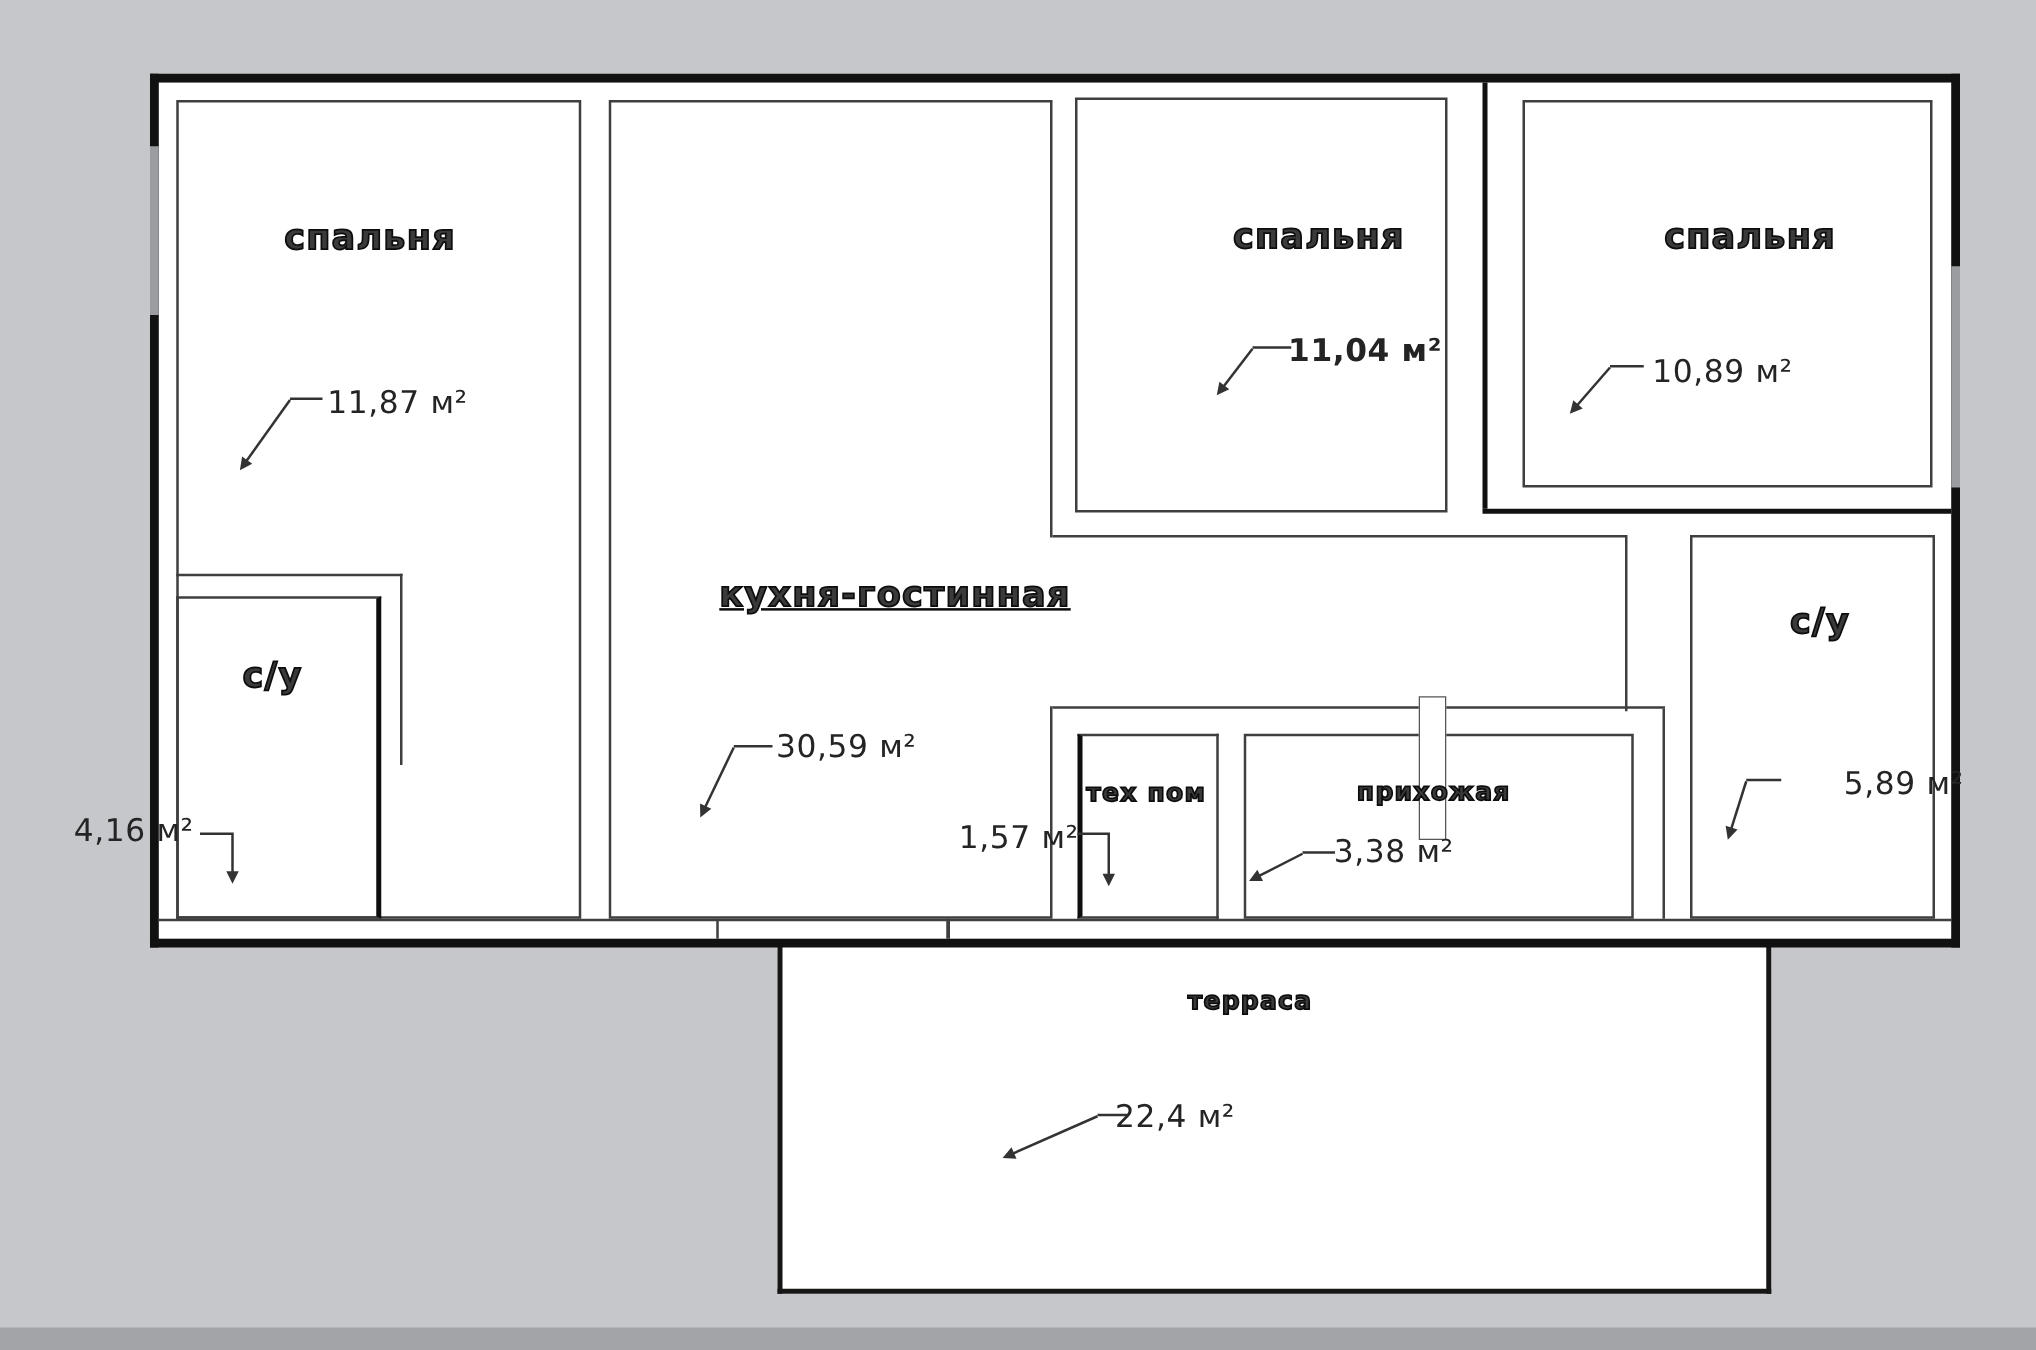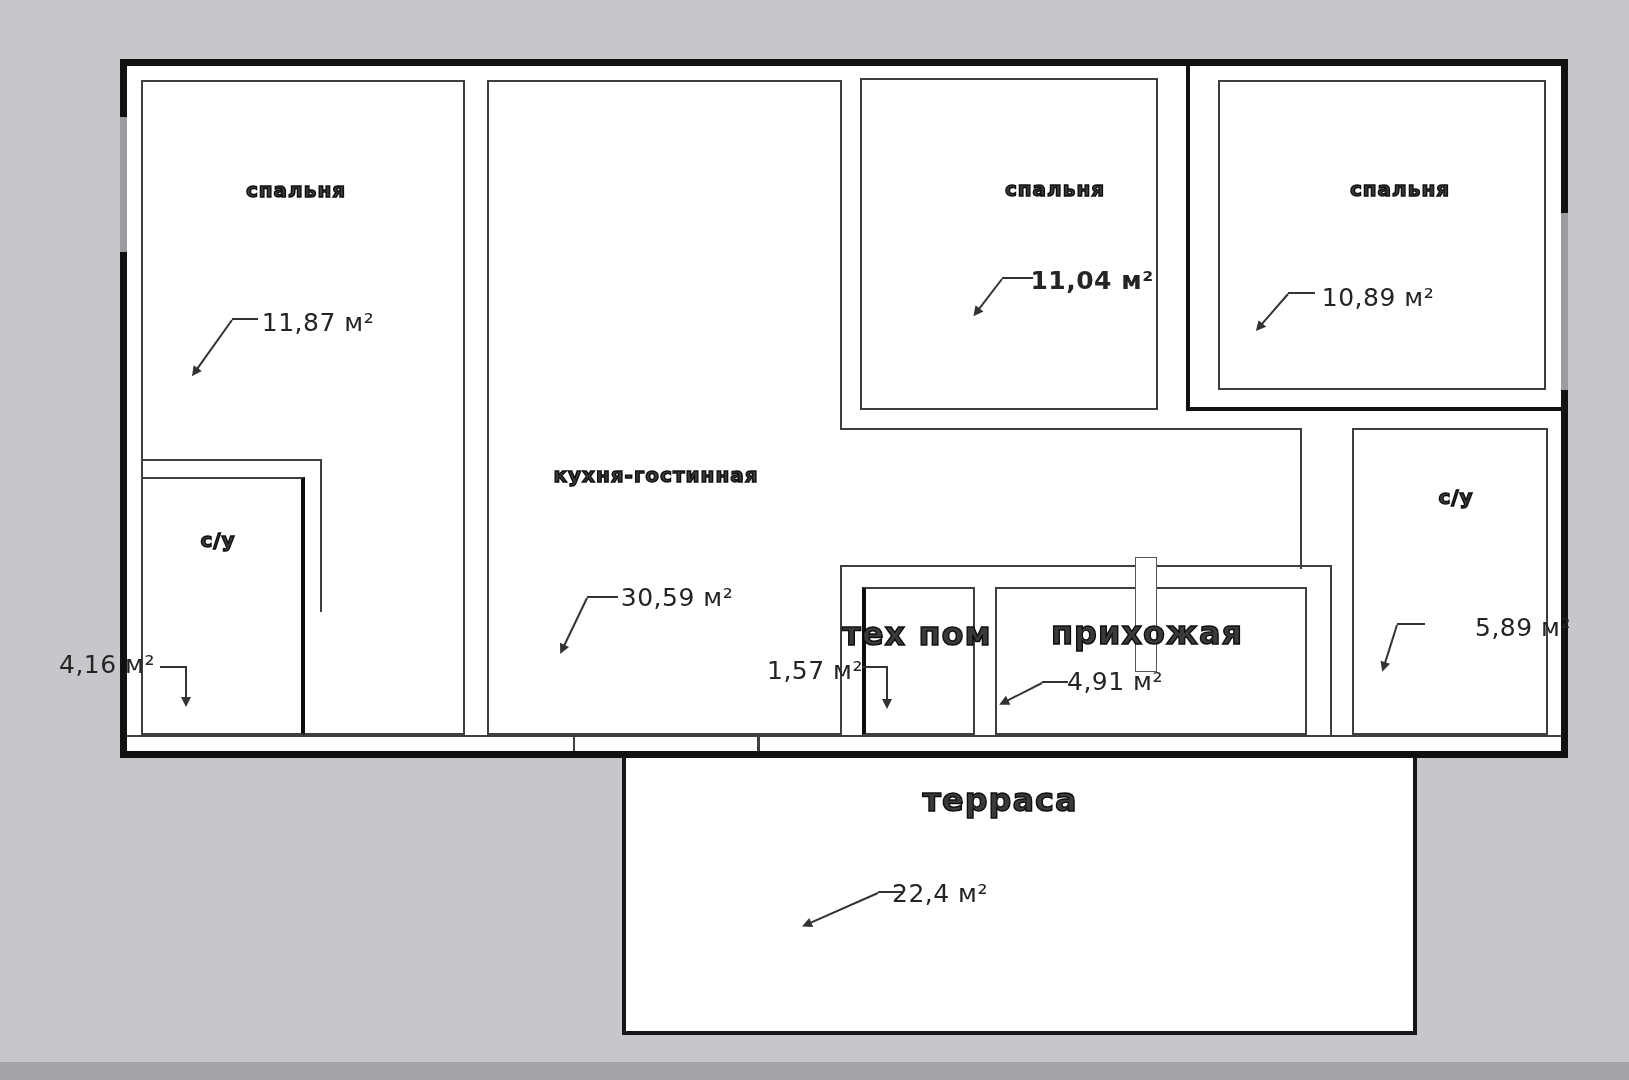--- a/index.html
+++ b/index.html
@@ -13,25 +13,25 @@
   
   .wall{position:absolute;background:#111111;}
   .window{position:absolute;background:#9b9ca0;}
   
   .ln{position:absolute;background:#3f3f3f;}
   
   .room{position:absolute;border:2px solid #3f3f3f;box-sizing:border-box;background:transparent;}
   
   .rname{
     position:absolute;transform:translate(-50%,-50%);
-    font-size:20px;font-weight:700;color:#3a3a3a;white-space:nowrap;
+    font-size:28px;font-weight:700;color:#3a3a3a;white-space:nowrap;
     -webkit-text-stroke:1.4px #0d0d0d;
     letter-spacing:1px;
   }
-  .rname.sm{font-size:32px;}
+  .rname.sm{font-size:20px;}
   
   .aname{
     position:absolute;transform:translate(-50%,-50%);
     font-size:25px;font-weight:400;color:#242424;white-space:nowrap;
     letter-spacing:0.5px;
   }
   
   .lead-h{position:absolute;height:2px;background:#333;}
   .lead-d{position:absolute;height:2px;background:#333;transform-origin:0 50%;}
   .lead-d::after{
@@ -83,35 +83,35 @@
 <div class="room" style="left:862px;top:587px;width:113px;height:148px;border-left:4px solid #0d0d0d;"></div>
 
 <div class="room" style="left:995px;top:587px;width:312px;height:148px;"></div>
 
 <div class="fill" style="left:1135px;top:557px;width:22px;height:115px;border:1px solid #555;box-sizing:border-box;"></div>
 
 <div class="room" style="left:1352px;top:428px;width:196px;height:307px;"></div>
 
 <div class="rname" style="left:296px;top:190px;">спальня</div>
 <div class="rname" style="left:218px;top:540px;">с/у</div>
-<div class="rname" style="left:656px;top:475px;">кухня-гостинная</div>
+<div class="rname" style="left:716px;top:475px;text-decoration:underline;">кухня-гостинная</div>
 <div class="rname" style="left:1055px;top:189px;">спальня</div>
 <div class="rname" style="left:1400px;top:189px;">спальня</div>
 <div class="rname sm" style="left:917px;top:634px;">тех пом</div>
 <div class="rname sm" style="left:1147px;top:633px;">прихожая</div>
 <div class="rname" style="left:1456px;top:497px;">с/у</div>
 <div class="rname sm" style="left:1000px;top:800px;">терраса</div>
 
 <div class="aname" style="left:318px;top:322px;">11,87 м²</div>
 <div class="aname" style="left:107px;top:664px;">4,16 м²</div>
 <div class="aname" style="left:677px;top:597px;">30,59 м²</div>
 <div class="aname" style="left:1092px;top:280px;font-weight:bold;">11,04 м²</div>
 <div class="aname" style="left:1378px;top:297px;">10,89 м²</div>
 <div class="aname" style="left:815px;top:670px;">1,57 м²</div>
-<div class="aname" style="left:1115px;top:681px;">4,91 м²</div>
+<div class="aname" style="left:1115px;top:681px;">3,38 м²</div>
 <div class="aname" style="left:1477px;top:627px;margin-left:46px;">5,89 м²</div>
 <div class="aname" style="left:940px;top:893px;">22,4 м²</div>
 
 <div class="lead-h" style="left:232px;top:318px;width:26px;"></div>
 <div class="lead-d" style="left:232px;top:319px;width:60px;transform:rotate(125.5deg);"></div>
 
 <div class="lead-h" style="left:160px;top:666px;width:27px;"></div>
 <div class="lead-d" style="left:186px;top:667px;width:30px;transform:rotate(90deg);"></div>
 
 <div class="lead-h" style="left:587px;top:596px;width:31px;"></div>

